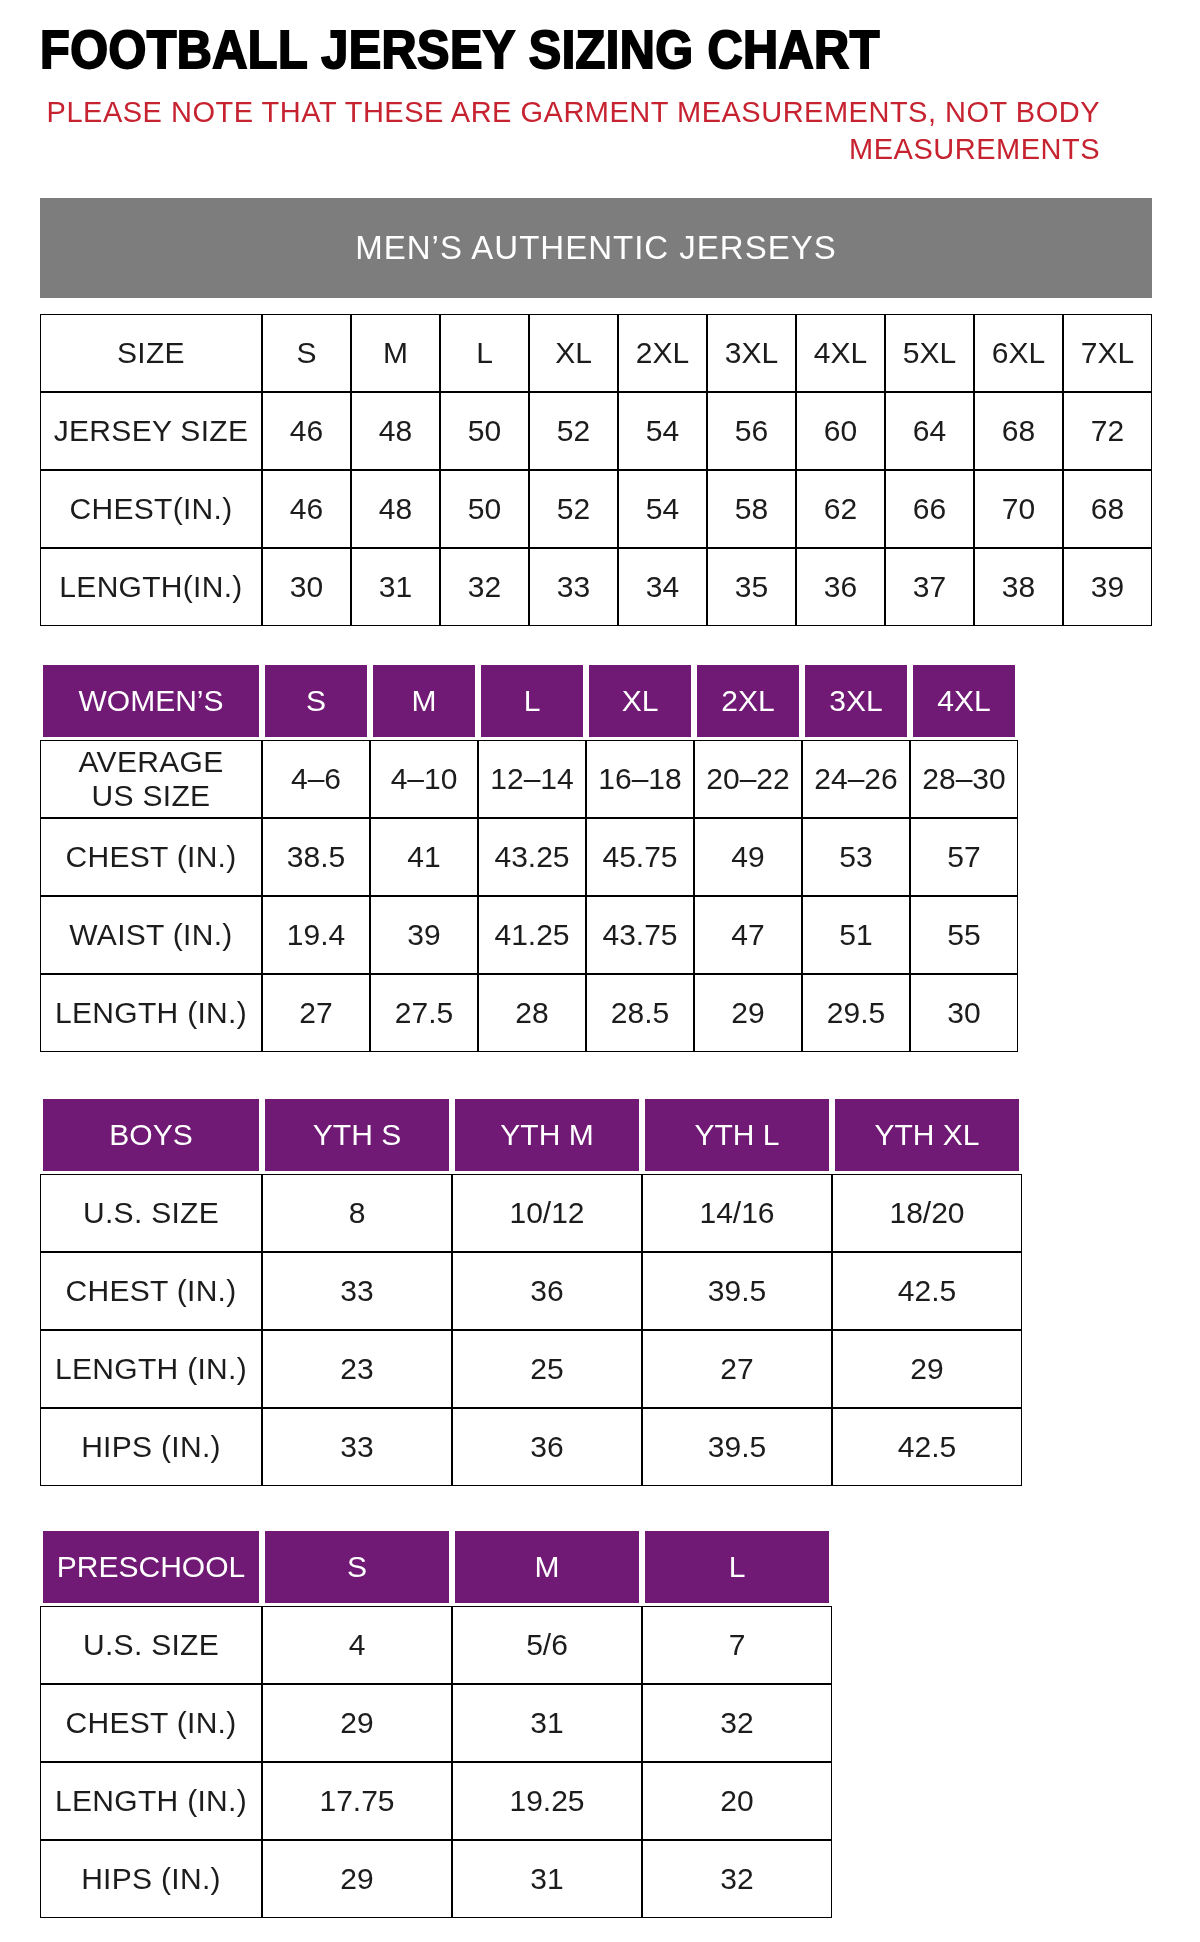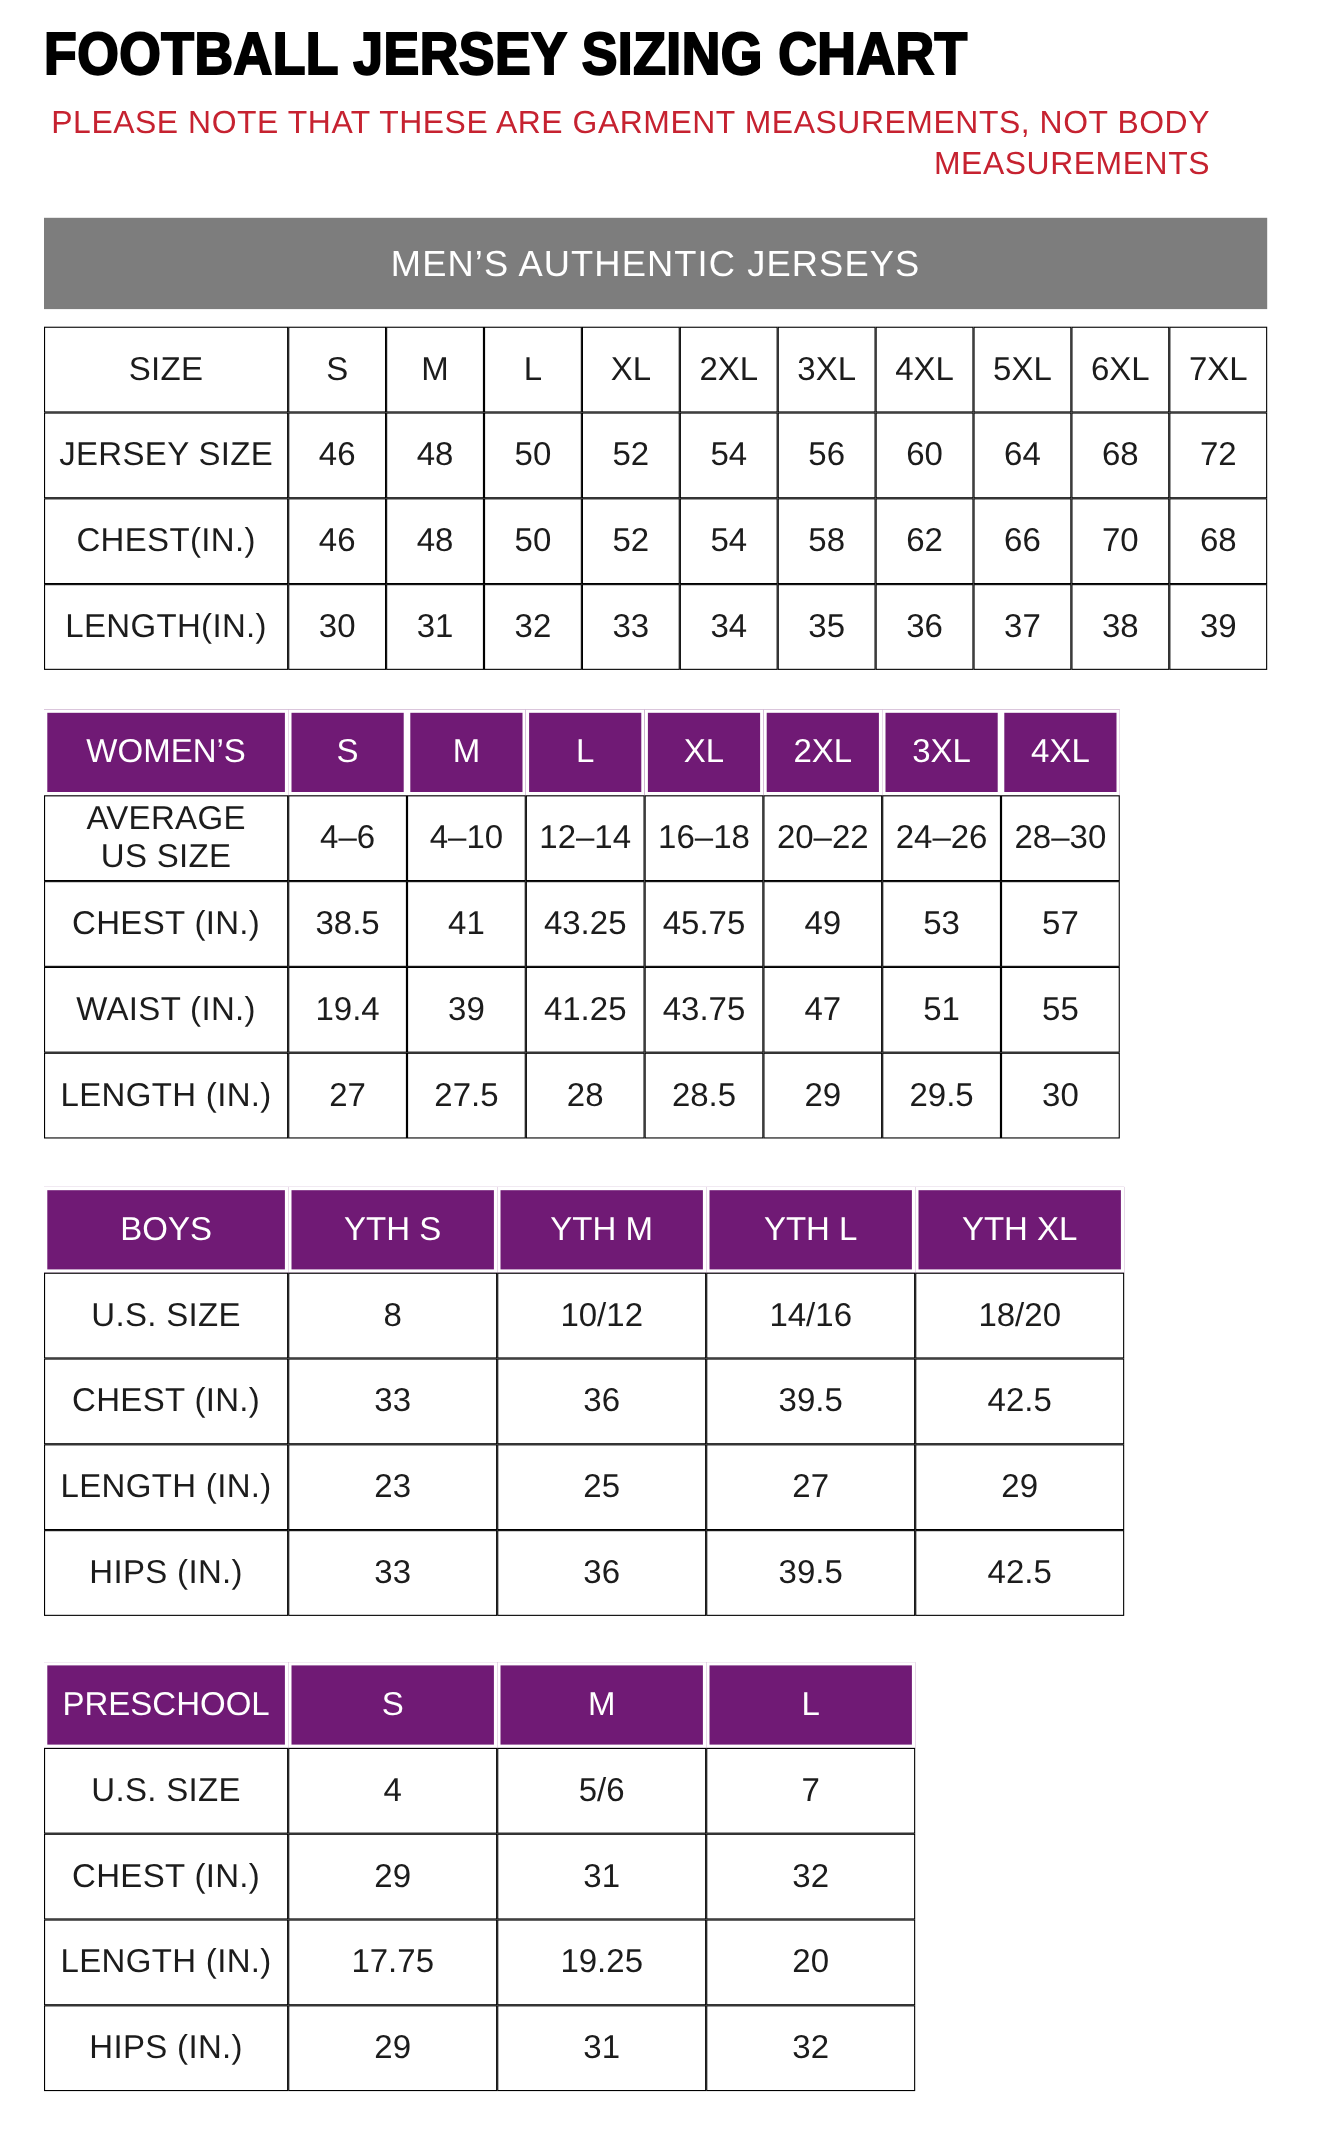--- a/index.html
+++ b/index.html
@@ -28,21 +28,21 @@
     font-size: 29px;
     line-height: 1.28;
     max-width: 1060px;
     margin: 0 0 30px;
     letter-spacing: 0.5px;
     text-align: right;
   }
 
   .band {
     width: 1112px;
-    height: 83px;
+    height: 100px;
     background: #7d7d7d;
     color: #ffffff;
     display: flex;
     align-items: center;
     justify-content: center;
     font-size: 33px;
     letter-spacing: 1px;
     margin-bottom: 16px;
   }
 

